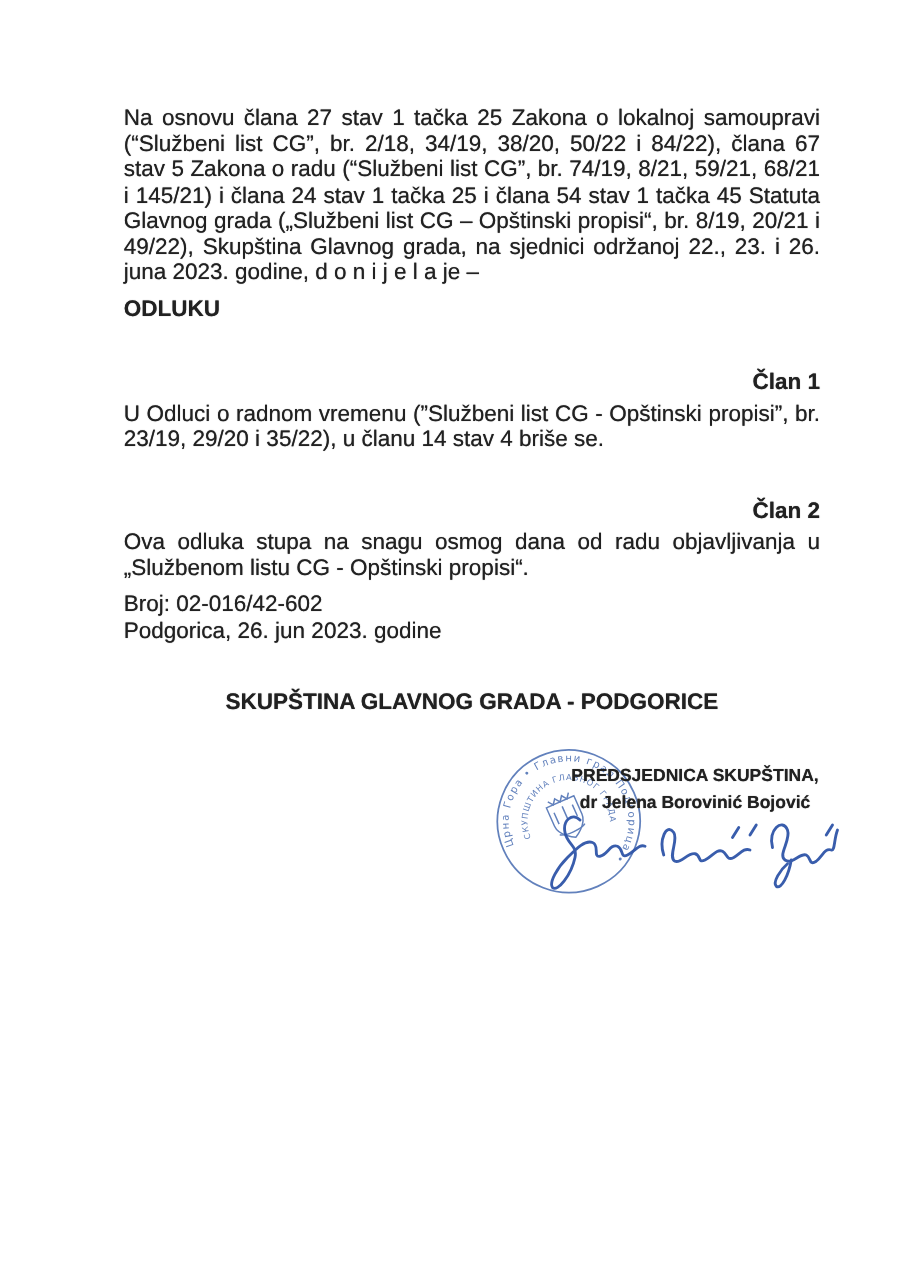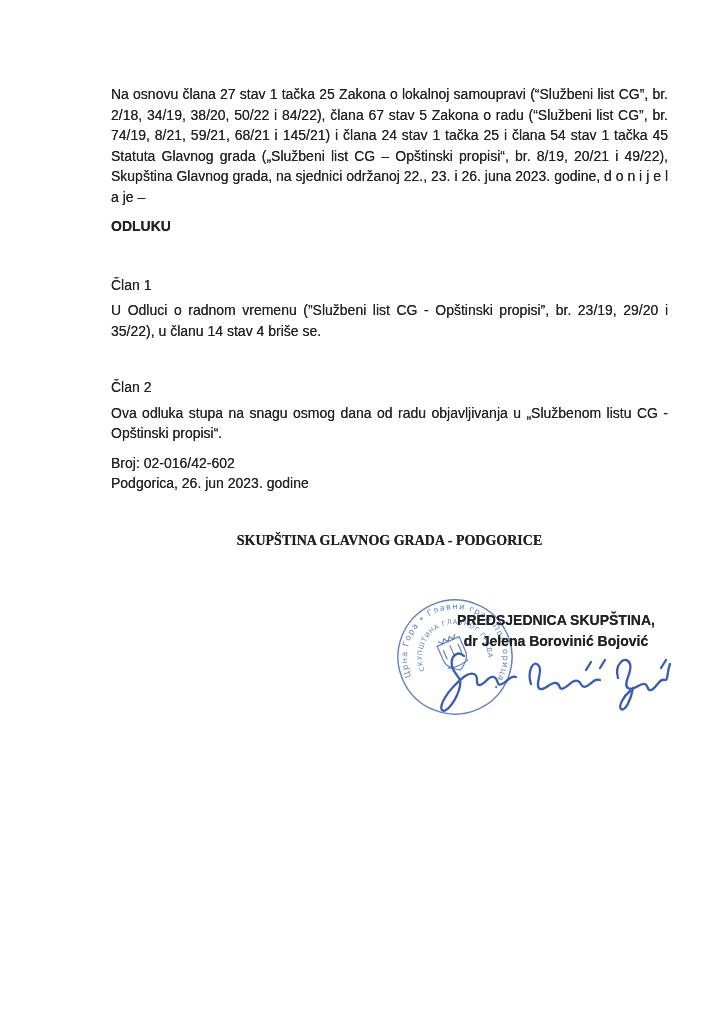--- a/index.html
+++ b/index.html
@@ -10,32 +10,32 @@
     position: relative;
   }
   .page {
     position: absolute; inset: 0;
     background: #ffffff;
     color: #212121;
     overflow: hidden;
   }
   .content {
     position: absolute;
-    left: 111px; top: 84px; width: 557px;
-    font-size: 14px; line-height: 20.5px;
+    left: 99px; top: 84px; width: 557px;
+    font-size: 18px; line-height: 20.5px;
     text-align: justify;
     text-shadow: 0 0 0.6px rgba(33,33,33,0.8);
   }
   .content p { margin: 0; }
   .title-block { margin-top: 9px; font-weight: bold; }
-  .article-heading { margin-top: 38px; text-align: left; font-weight: normal; }
+  .article-heading { margin-top: 38px; text-align: right; font-weight: bold; }
   .article-heading.second { margin-top: 36px; }
   .article-body { margin-top: 5px !important; }
   .ref-block { margin-top: 9px; text-align: left; }
-  .institution { margin-top: 37px; text-align: center; font-weight: bold; font-family: Liberation Serif, serif; }
+  .institution { margin-top: 37px; text-align: center; font-weight: bold; }
   .sig-block {
     position: absolute; left: 440px; top: 610px; width: 232px;
     text-align: center; font-weight: bold;
     font-size: 14px; line-height: 20.5px;
     color: #212121;
     text-shadow: 0 0 0.6px rgba(33,33,33,0.8);
     z-index: 3;
   }
   .stamp {
     position: absolute; left: 394px; top: 596px;

